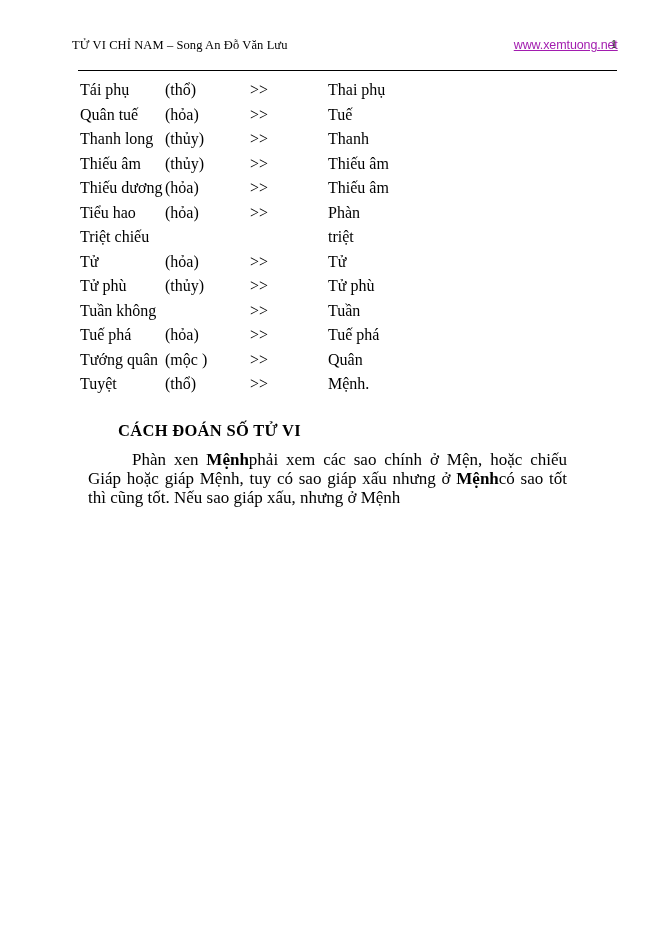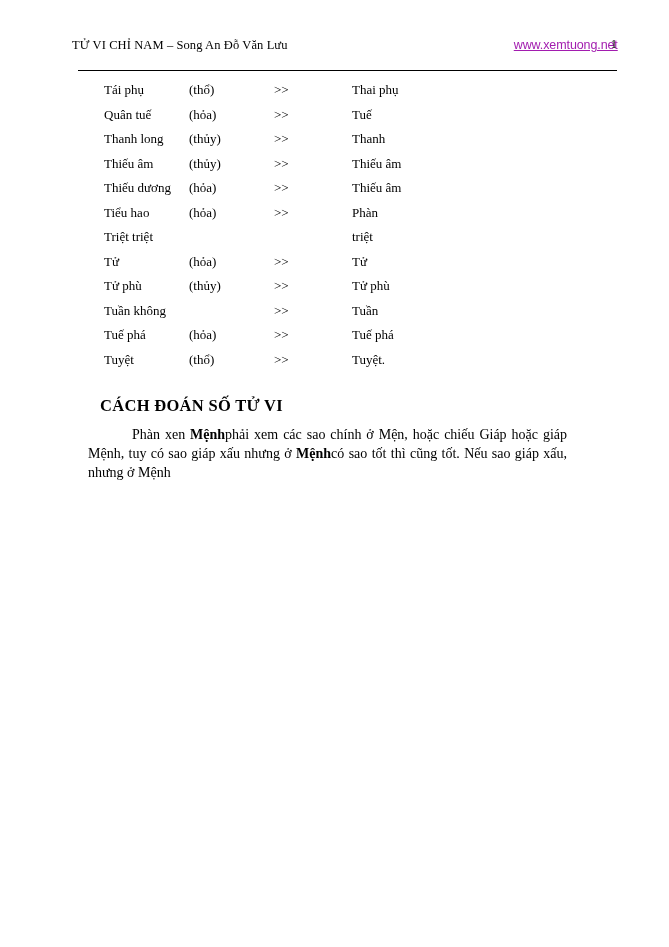--- a/index.html
+++ b/index.html
@@ -59,46 +59,46 @@
   .rule {
     position: absolute;
     left: 78px;
     right: 52px;
     top: 70px;
     border-top: 1px solid #000000;
     height: 0;
   }
   .table {
     margin-top: 20px;
-    margin-left: 60px;
+    margin-left: 36px;
     border-collapse: collapse;
-    font-size: 13px;
+    font-size: 16px;
   }
   .table td {
     padding: 0;
     height: 24.5px;
     vertical-align: middle;
     white-space: nowrap;
   }
   .col-name { width: 85px; }
   .col-elem { width: 85px; }
   .col-arrow { width: 78px; }
   .col-alias { width: 120px; }
   .section-title {
     margin-top: 24px;
-    margin-left: 56px;
+    margin-left: 74px;
     font-size: 16.5px;
     font-weight: bold;
     letter-spacing: 0.3px;
   }
   .para {
     margin-top: 9px;
     margin-left: 44px;
     margin-right: 50px;
-    font-size: 14px;
+    font-size: 17px;
     line-height: 19px;
     text-align: justify;
   }
   .para .indent {
     display: inline-block;
     width: 44px;
   }
   .bold { font-weight: bold; }
 </style>
 </head>
@@ -147,21 +147,21 @@
         <td class="col-arrow">&gt;&gt;</td>
         <td class="col-alias">Thiếu âm</td>
       </tr>
       <tr>
         <td class="col-name">Tiểu hao</td>
         <td class="col-elem">(hỏa)</td>
         <td class="col-arrow">&gt;&gt;</td>
         <td class="col-alias">Phàn</td>
       </tr>
       <tr>
-        <td class="col-name">Triệt triệt</td>
+        <td class="col-name">Triệt chiếu</td>
         <td class="col-elem"></td>
         <td class="col-arrow"></td>
         <td class="col-alias">triệt</td>
       </tr>
       <tr>
         <td class="col-name">Tử</td>
         <td class="col-elem">(hỏa)</td>
         <td class="col-arrow">&gt;&gt;</td>
         <td class="col-alias">Tử</td>
       </tr>
@@ -177,24 +177,30 @@
         <td class="col-arrow">&gt;&gt;</td>
         <td class="col-alias">Tuần</td>
       </tr>
       <tr>
         <td class="col-name">Tuế phá</td>
         <td class="col-elem">(hỏa)</td>
         <td class="col-arrow">&gt;&gt;</td>
         <td class="col-alias">Tuế phá</td>
       </tr>
       <tr>
+        <td class="col-name">Tướng quân</td>
+        <td class="col-elem">(mộc )</td>
+        <td class="col-arrow">&gt;&gt;</td>
+        <td class="col-alias">Quân</td>
+      </tr>
+      <tr>
         <td class="col-name">Tuyệt</td>
         <td class="col-elem">(thổ)</td>
         <td class="col-arrow">&gt;&gt;</td>
-        <td class="col-alias">Tuyệt.</td>
+        <td class="col-alias">Mệnh.</td>
       </tr>
     </tbody>
   </table>
 
   <div class="section-title">CÁCH ĐOÁN SỐ TỬ VI</div>
 
   <div class="para"><span class="indent"></span><span>Phàn xen </span><span class="bold">Mệnh</span><span>phải xem các sao chính ở Mện, hoặc chiếu Giáp hoặc giáp Mệnh, tuy có sao giáp xấu nhưng ở </span><span class="bold">Mệnh</span><span>có sao tốt thì cũng tốt. Nếu sao giáp xấu, nhưng ở Mệnh</span></div>
 
 </div>
 

